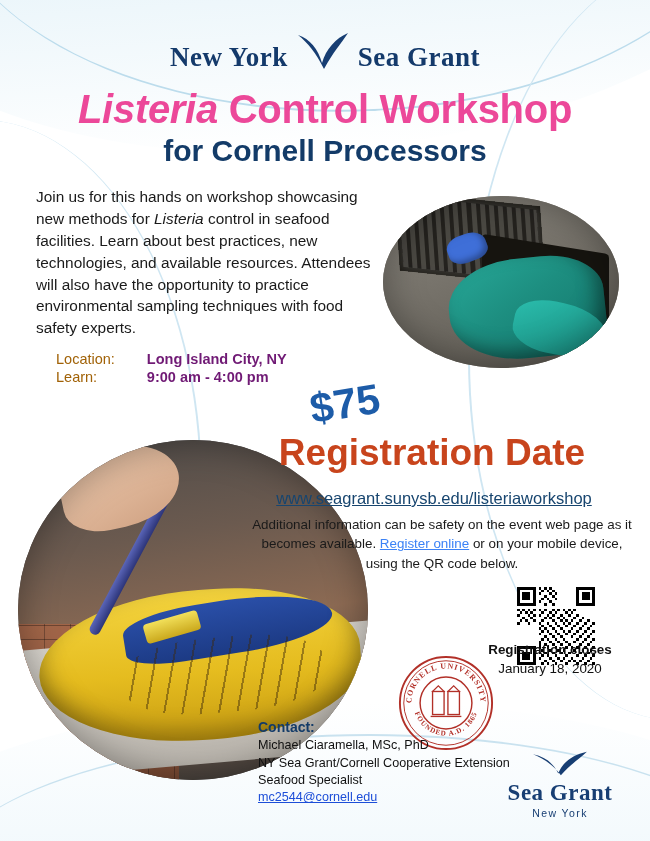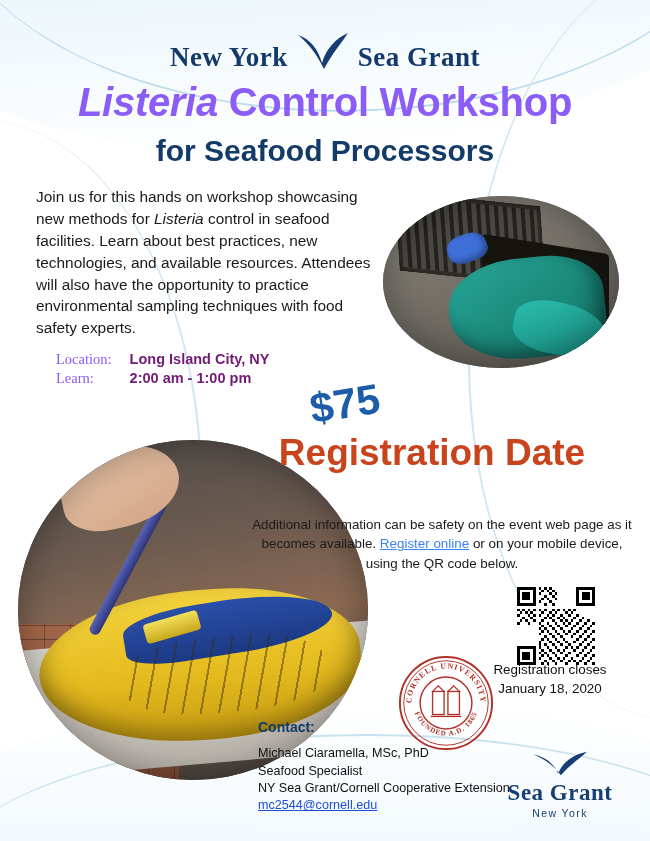--- a/index.html
+++ b/index.html
@@ -102,27 +102,27 @@
   .gull {
     display: inline-block;
     width: 58px;
     height: 42px;
     position: relative;
     top: -7px;
   }
 
   .title-main {
     position: absolute;
-    top: 80px;
+    top: 87px;
     left: 0;
     width: 650px;
     text-align: center;
     font-size: 40px;
     font-weight: bold;
-    color: #8b5cf6;
+    color: #ec4899;
     letter-spacing: -0.3px;
     z-index: 5;
   }
   .title-main .ital {
     font-style: italic;
   }
   .title-sub {
     position: absolute;
     top: 134px;
     left: 0;
@@ -151,24 +151,23 @@
   .details {
     position: absolute;
     top: 350px;
     left: 56px;
     z-index: 5;
     font-size: 14.5px;
   }
   .details table { border-collapse: collapse; }
   .details td { padding: 1px 0; vertical-align: top; }
   .details .lab {
-    color: #8b5cf6;
-    padding-right: 18px;
+    color: #a16207;
+    padding-right: 32px;
     white-space: nowrap;
-    font-family: Liberation Serif, serif;
   }
   .details .val {
     color: #701a75;
     font-weight: bold;
     white-space: nowrap;
   }
 
   
   .price {
     position: absolute;
@@ -422,21 +421,21 @@
     position: absolute;
     left: 460px;
     top: 640px;
     width: 180px;
     text-align: center;
     z-index: 6;
     font-size: 13.4px;
     line-height: 1.42;
     color: #111;
   }
-  .reg-closes .bold { font-weight: normal; margin-top: 20px; }
+  .reg-closes .bold { font-weight: bold; }
 
   
   .seal {
     position: absolute;
     left: 398px;
     top: 655px;
     width: 96px;
     height: 96px;
     z-index: 6;
   }
@@ -448,21 +447,21 @@
     top: 718px;
     z-index: 6;
     font-size: 12.6px;
     line-height: 1.38;
     color: #111;
   }
   .contact .hdr {
     font-weight: bold;
     font-size: 14px;
     color: #133b68;
-    margin-bottom: 8px;
+    margin-bottom: 0;
   }
   .contact a {
     color: #1d4ed8;
     text-decoration: underline;
   }
 
   
   .sg-logo {
     position: absolute;
     right: 30px;
@@ -505,21 +504,21 @@
           <path d="M4 6 C16 10 24 20 28 34 C32 20 42 9 54 4 C46 16 40 22 30 40 C22 24 14 14 4 6 Z" fill="#173e73"></path>
         </svg>
       </span>
       <span>Sea Grant</span>
     </div>
   </div>
 
   <div class="title-main">
     <span class="ital">Listeria</span><span> Control Workshop</span>
   </div>
-  <div class="title-sub">for Seafood Processors</div>
+  <div class="title-sub">for Cornell Processors</div>
 
   <div class="intro">
     <span>Join us for this hands on workshop showcasing new methods for </span><span class="ital">Listeria</span><span> control in seafood facilities. Learn about best practices, new technologies, and available resources. Attendees will also have the opportunity to practice environmental sampling techniques with food safety experts.</span>
   </div>
 
   <div class="photo-drain">
     <div class="drain-floor"></div>
     <div class="drain-grate"></div>
     <div class="drain-hole"></div>
     <div class="worker-body"></div>
@@ -530,21 +529,21 @@
 
   <div class="details">
     <table>
       <tbody>
           <tr>
         <td class="lab">Location:</td>
         <td class="val">Long Island City, NY</td>
       </tr>
       <tr>
         <td class="lab">Learn:</td>
-        <td class="val">2:00 am - 1:00 pm</td>
+        <td class="val">9:00 am - 4:00 pm</td>
       </tr>
     </tbody>
       </table>
   </div>
 
   <div class="price">$75</div>
 
   <div class="photo-fish">
     <div class="fish-bg"></div>
     <div class="fish-bricks"></div>
@@ -552,20 +551,21 @@
     <div class="fish-body"></div>
     <div class="fish-stripe"></div>
     <div class="fish-lines"></div>
     <div class="fish-brush-handle"></div>
     <div class="fish-brush-head"></div>
     <div class="fish-hand"></div>
     <div class="photo-vign"></div>
   </div>
 
   <div class="reg-open">Registration Date</div>
+  <div class="reg-url">www.seagrant.sunysb.edu/listeriaworkshop</div>
   <div class="reg-note">
     <span>Additional information can be safety on the event web page as it becomes available. </span><a href="#">Register online</a><span> or on your mobile device, using the QR code below.</span>
   </div>
 
   <div class="qr">
     <svg viewBox="0 0 29 29" width="78" height="78" shape-rendering="crispEdges" aria-hidden="true">
       <rect width="29" height="29" fill="#ffffff"></rect>
       <g fill="#000000">
         <rect x="0" y="0" width="7" height="1"></rect>
           <rect x="0" y="6" width="7" height="1"></rect>
@@ -790,22 +790,22 @@
       <rect x="52" y="38" width="12" height="24" fill="none" stroke="#b23028" stroke-width="1.4"></rect>
       <path d="M36 38 L42 32 L48 38 Z" fill="none" stroke="#b23028" stroke-width="1.2"></path>
       <path d="M52 38 L58 32 L64 38 Z" fill="none" stroke="#b23028" stroke-width="1.2"></path>
       <line x1="34" y1="64" x2="66" y2="64" stroke="#b23028" stroke-width="1.4"></line>
     </svg>
   </div>
 
   <div class="contact">
     <div class="hdr">Contact:</div>
     <div>Michael Ciaramella, MSc, PhD</div>
+    <div>NY Sea Grant/Cornell Cooperative Extension</div>
     <div>Seafood Specialist</div>
-    <div>NY Sea Grant/Cornell Cooperative Extension</div>
     <div><a href="#">mc2544@cornell.edu</a></div>
   </div>
 
   <div class="sg-logo">
     <span>
       <svg viewBox="0 0 70 30" width="70" height="26" aria-hidden="true">
         <path d="M4 5 C18 8 27 15 33 27 C38 14 49 6 66 2 C55 12 47 17 36 29 C27 17 16 10 4 5 Z" fill="#173e73"></path>
       </svg>
     </span>
     <div class="sg-name">Sea Grant</div>

